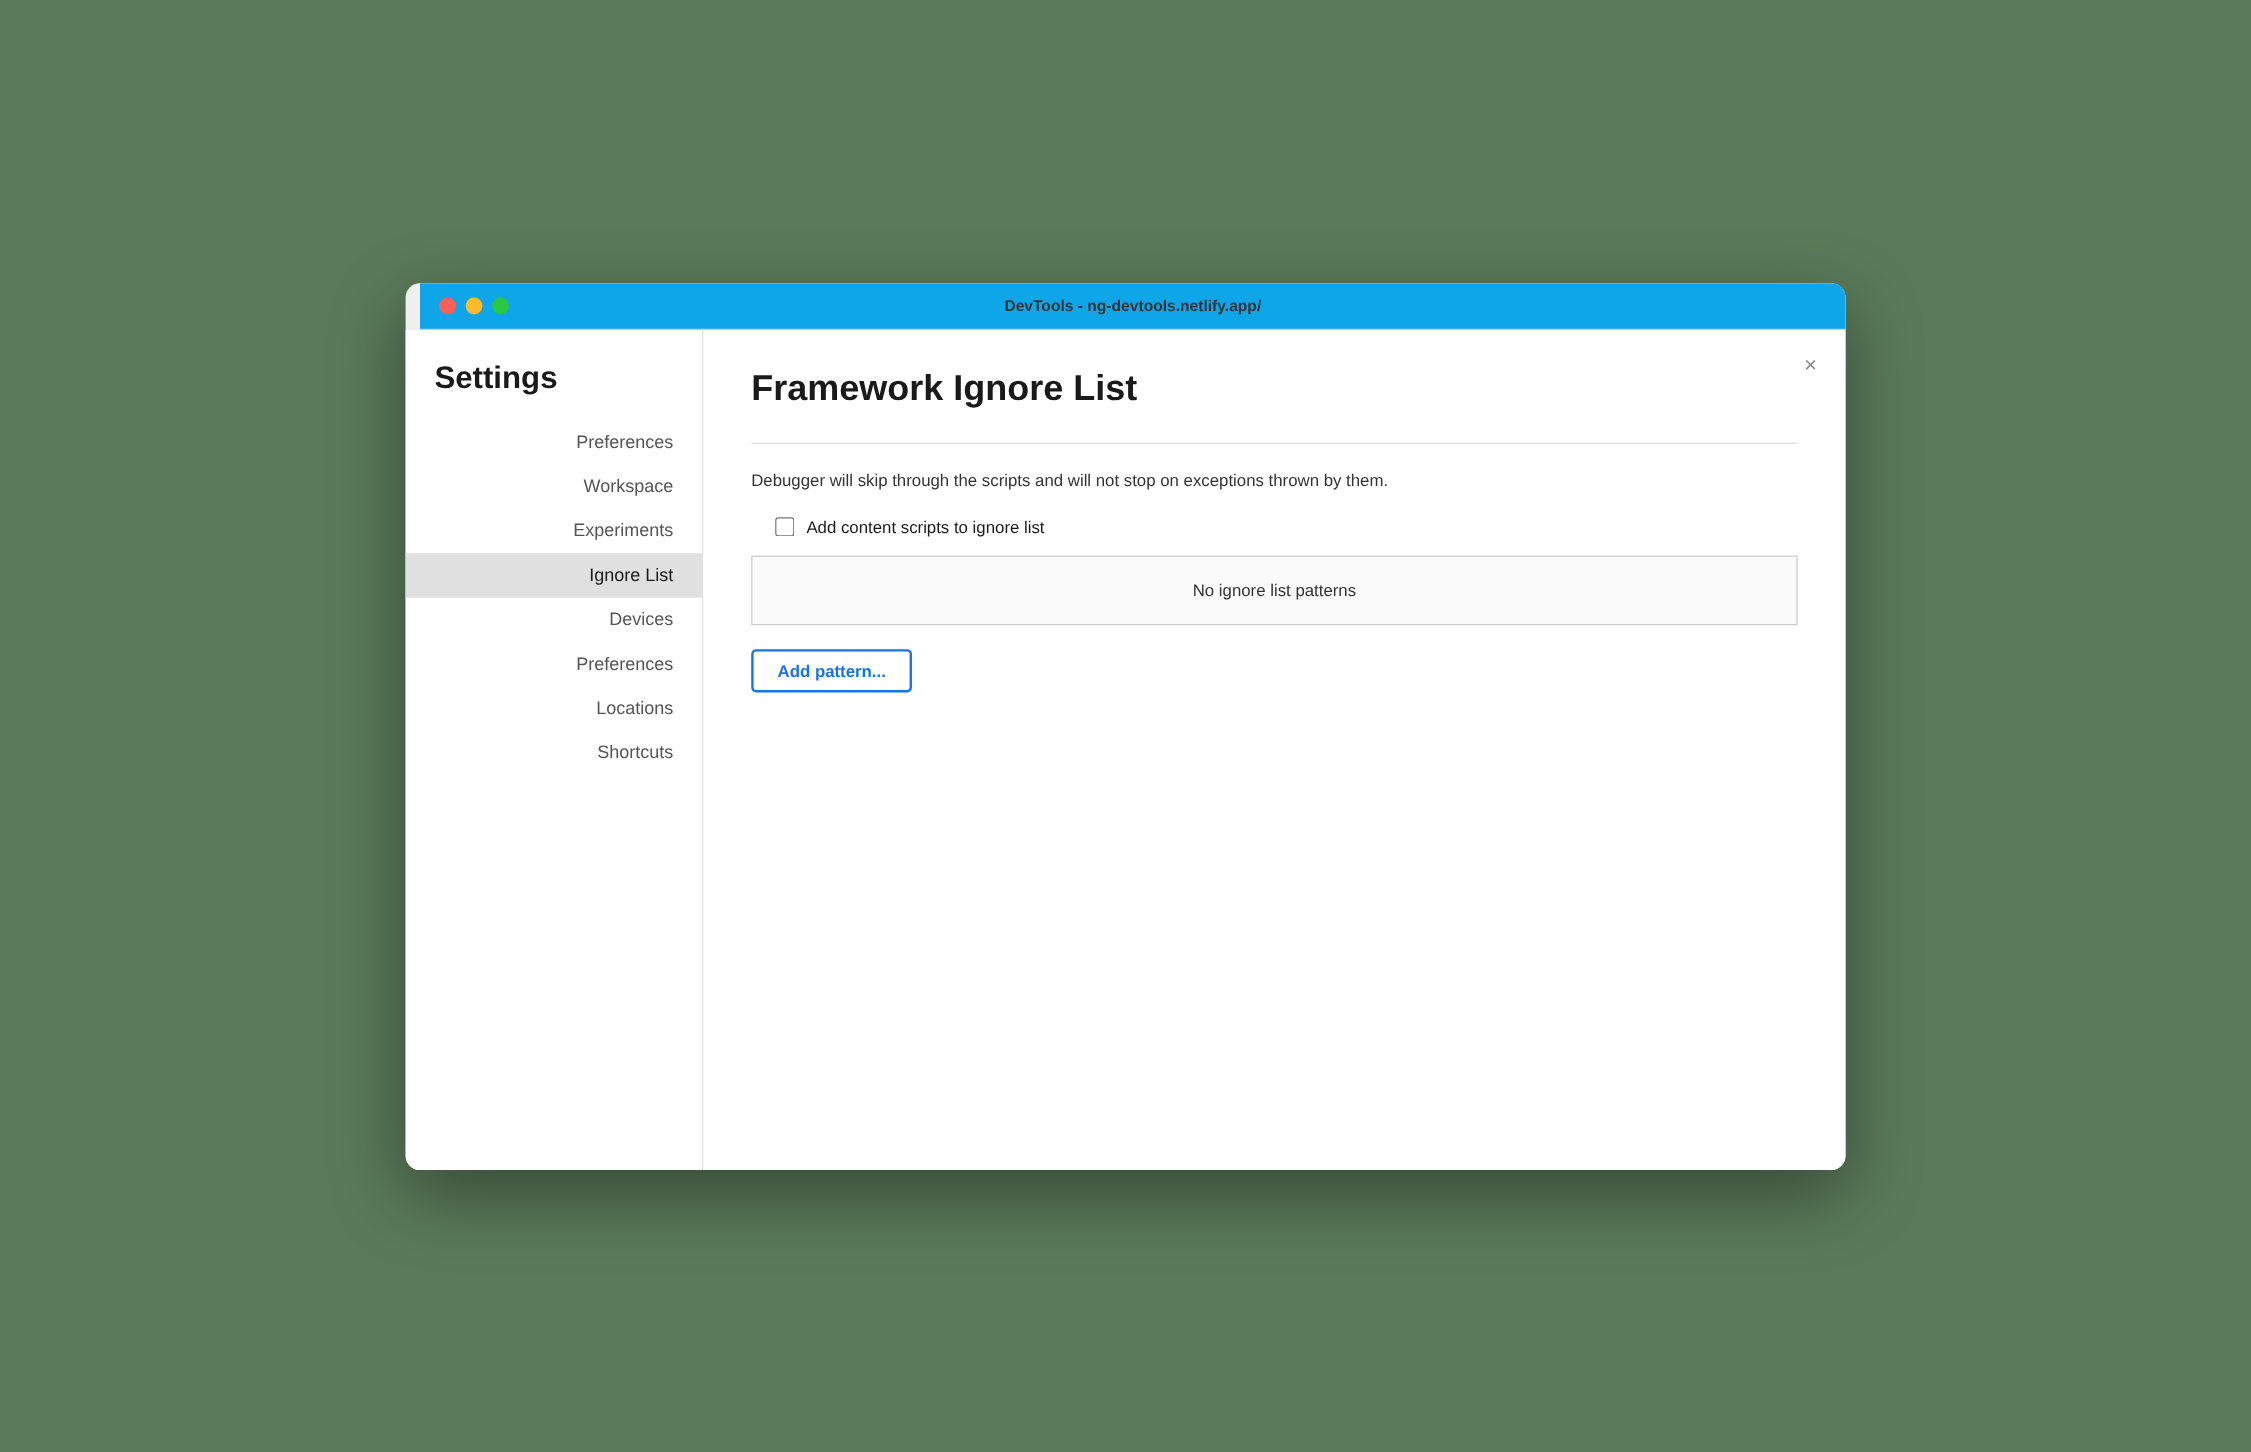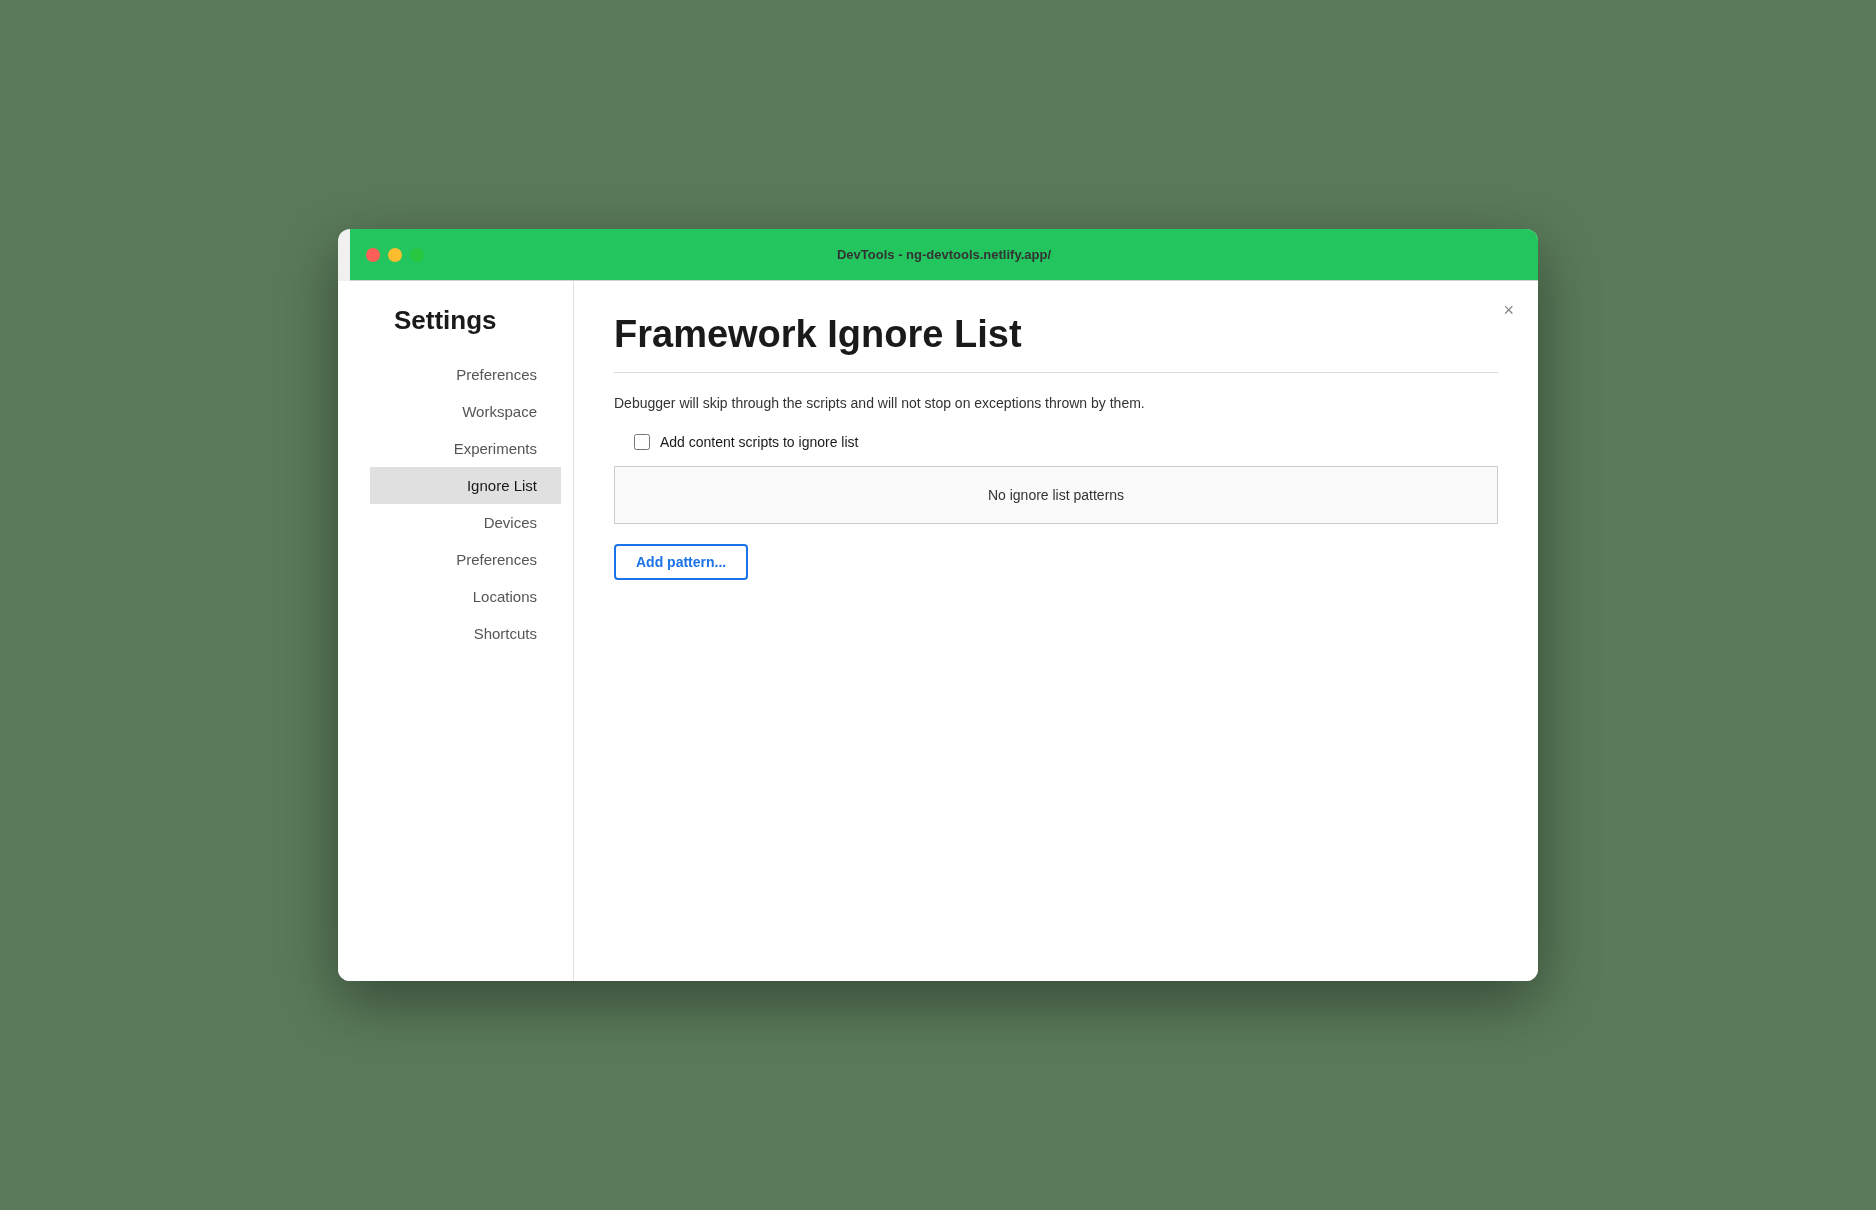--- a/index.html
+++ b/index.html
@@ -15,22 +15,22 @@
 
     .window {
       width: 1200px;
       background: #f0f0f0;
       border-radius: 12px;
       box-shadow: 0 20px 60px rgba(0,0,0,0.4);
       overflow: hidden;
     }
 
     .titlebar {
-      background: #22c55e;
-      height: 52px;
+      background: #0ea5e9;
+      height: 39px;
       display: flex;
       align-items: center;
       justify-content: center;
       position: relative;
       border-bottom: 1px solid #d0d0d0;
       margin-left: 12px;
     }
 
     .traffic-lights {
       position: absolute;
@@ -57,25 +57,24 @@
     }
 
     .window-content {
       display: flex;
       background: #fff;
       min-height: 700px;
     }
 
     
     .sidebar {
-      width: 204px;
+      width: 248px;
       background: #fff;
       border-right: 1px solid #e0e0e0;
-      padding: 24px 12px 24px 0;
-      margin-left: 32px;
+      padding: 24px 0 24px 0;
     }
 
     .sidebar-heading {
       font-size: 26px;
       font-weight: 700;
       color: #1a1a1a;
       padding: 0 24px 20px 24px;
     }
 
     .sidebar-item {
@@ -106,24 +105,24 @@
       right: 24px;
       font-size: 18px;
       color: #888;
       cursor: pointer;
       background: none;
       border: none;
       line-height: 1;
     }
 
     .page-title {
-      font-size: 38px;
+      font-size: 30px;
       font-weight: 700;
       color: #1a1a1a;
-      margin-bottom: 16px;
+      margin-bottom: 28px;
     }
 
     .divider {
       border: none;
       border-top: 1px solid #ddd;
       margin-bottom: 20px;
     }
 
     .description {
       font-size: 14px;

